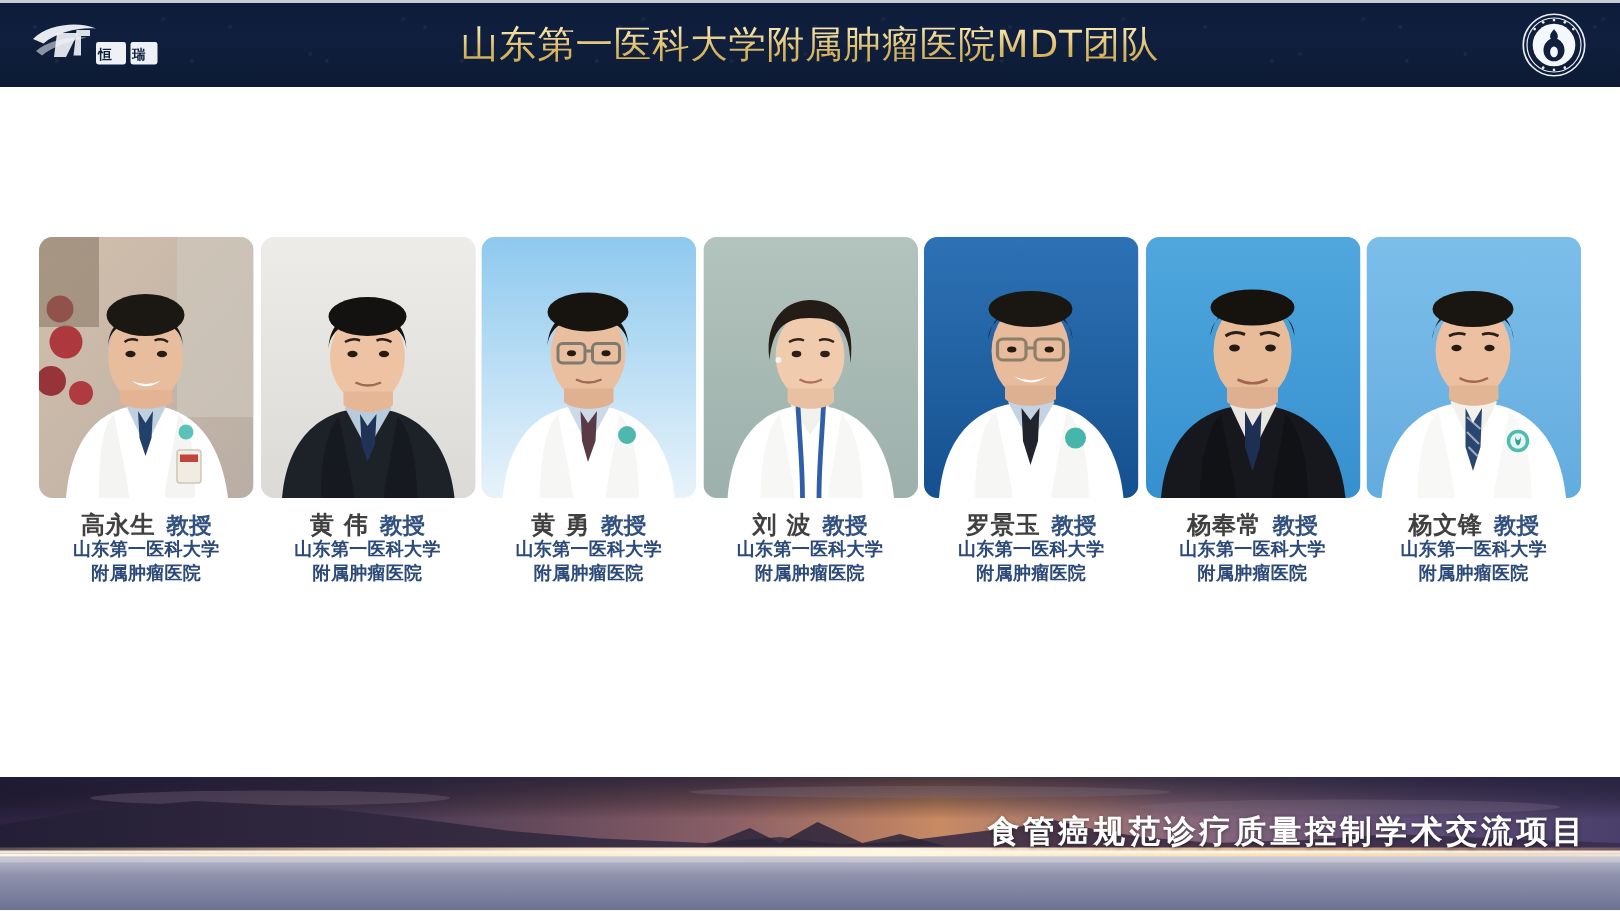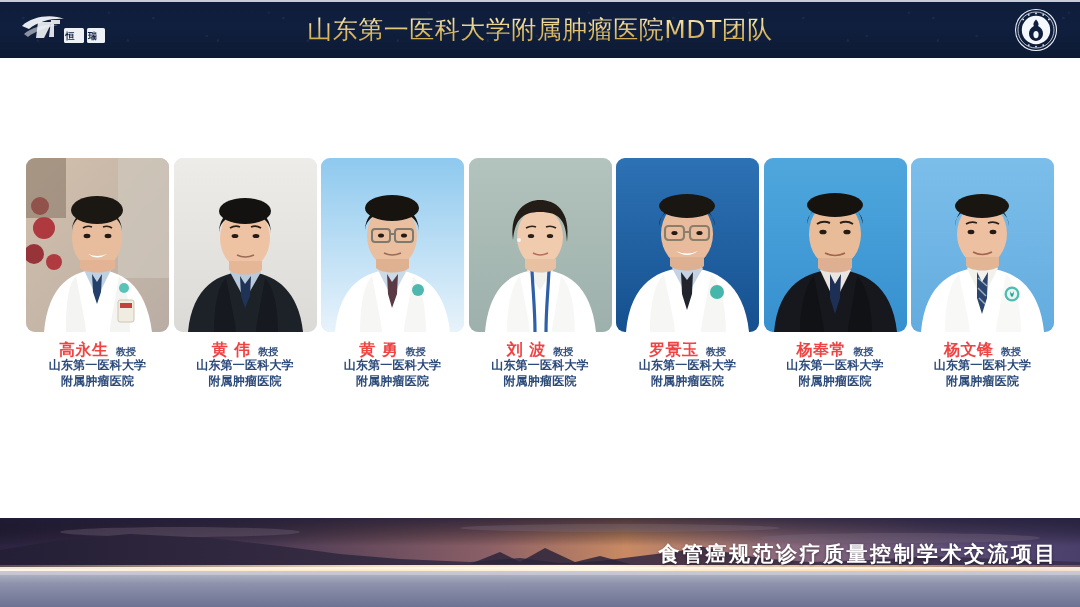--- a/index.html
+++ b/index.html
@@ -52,25 +52,25 @@
   }
   .doctor-card{width:143px;display:flex;flex-direction:column;align-items:center;}
   .portrait{
     width:143px;height:174px;border-radius:9px;overflow:hidden;position:relative;
     background:#dfe5ea;
   }
   .portrait svg{display:block;width:143px;height:174px;}
 
   .doc-name-line{margin-top:10px;white-space:nowrap;line-height:1;}
   .doc-name{
-    font-size:16px;font-weight:bold;color:#ef4444;letter-spacing:0.5px;
+    font-size:16px;font-weight:bold;color:#404040;letter-spacing:0.5px;
     font-family:"DejaVu Sans","Liberation Sans",sans-serif;
   }
   .doc-title{
-    font-size:10px;font-weight:bold;color:#33517f;margin-left:3px;
+    font-size:15px;font-weight:bold;color:#33517f;margin-left:3px;
     font-family:"DejaVu Sans","Liberation Sans",sans-serif;
   }
   .doc-affil{
     margin-top:0;text-align:center;font-size:12px;line-height:1.32;
     color:#2c4a79;font-weight:bold;letter-spacing:0.2px;
     font-family:"DejaVu Sans","Liberation Sans",sans-serif;
   }
 
   
   .footer{

